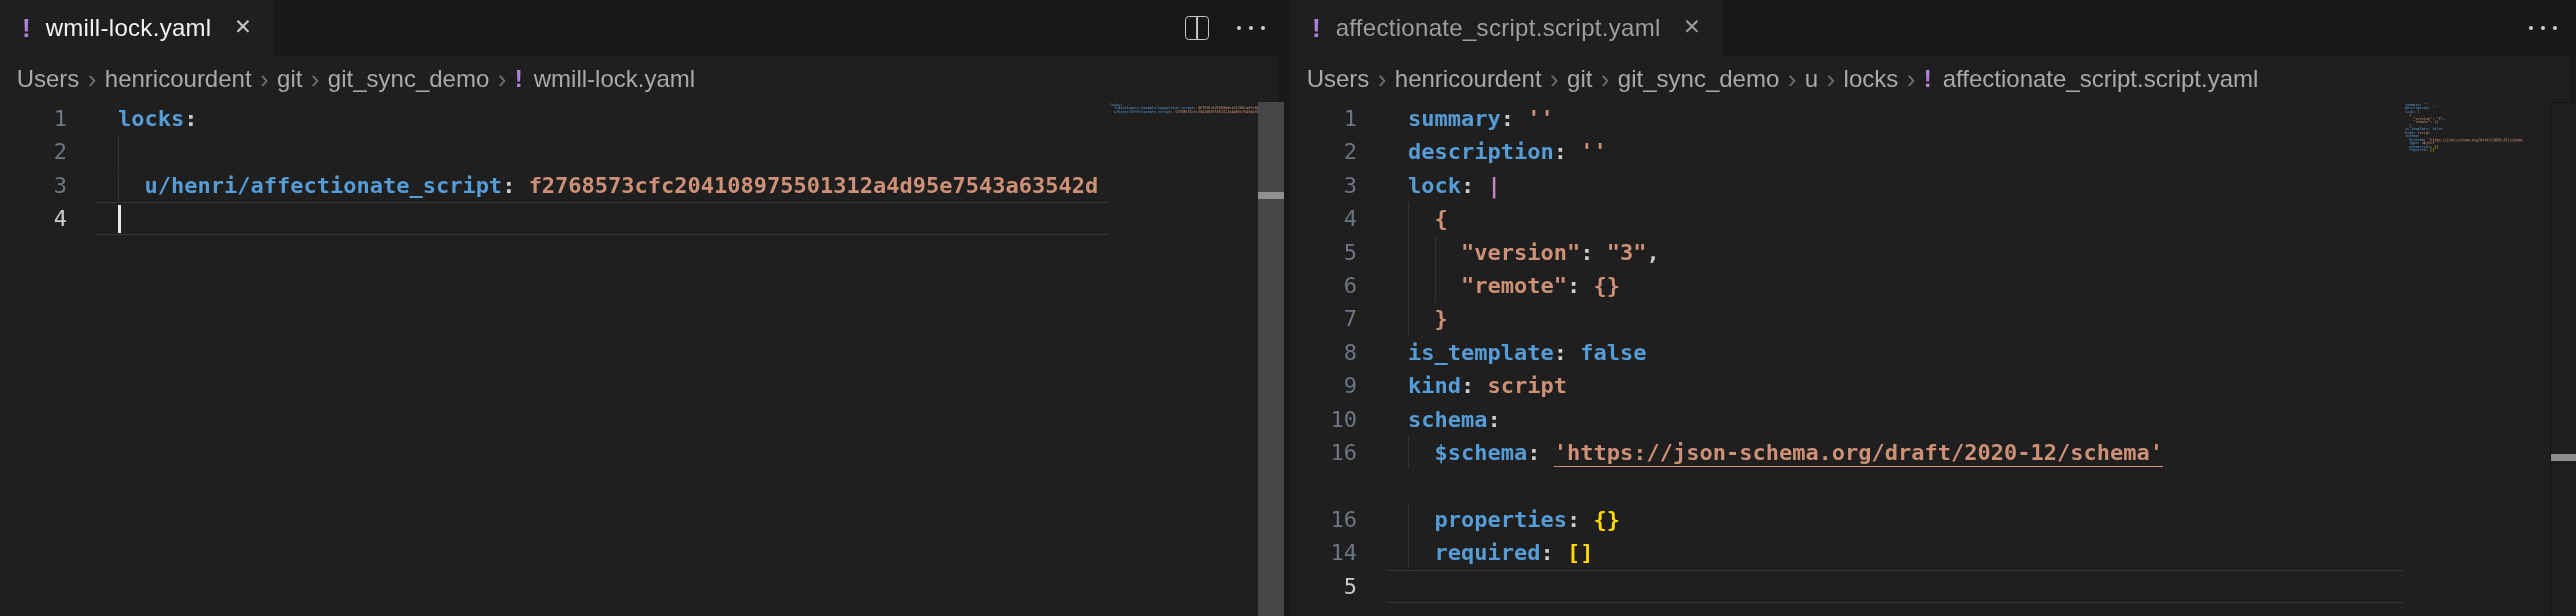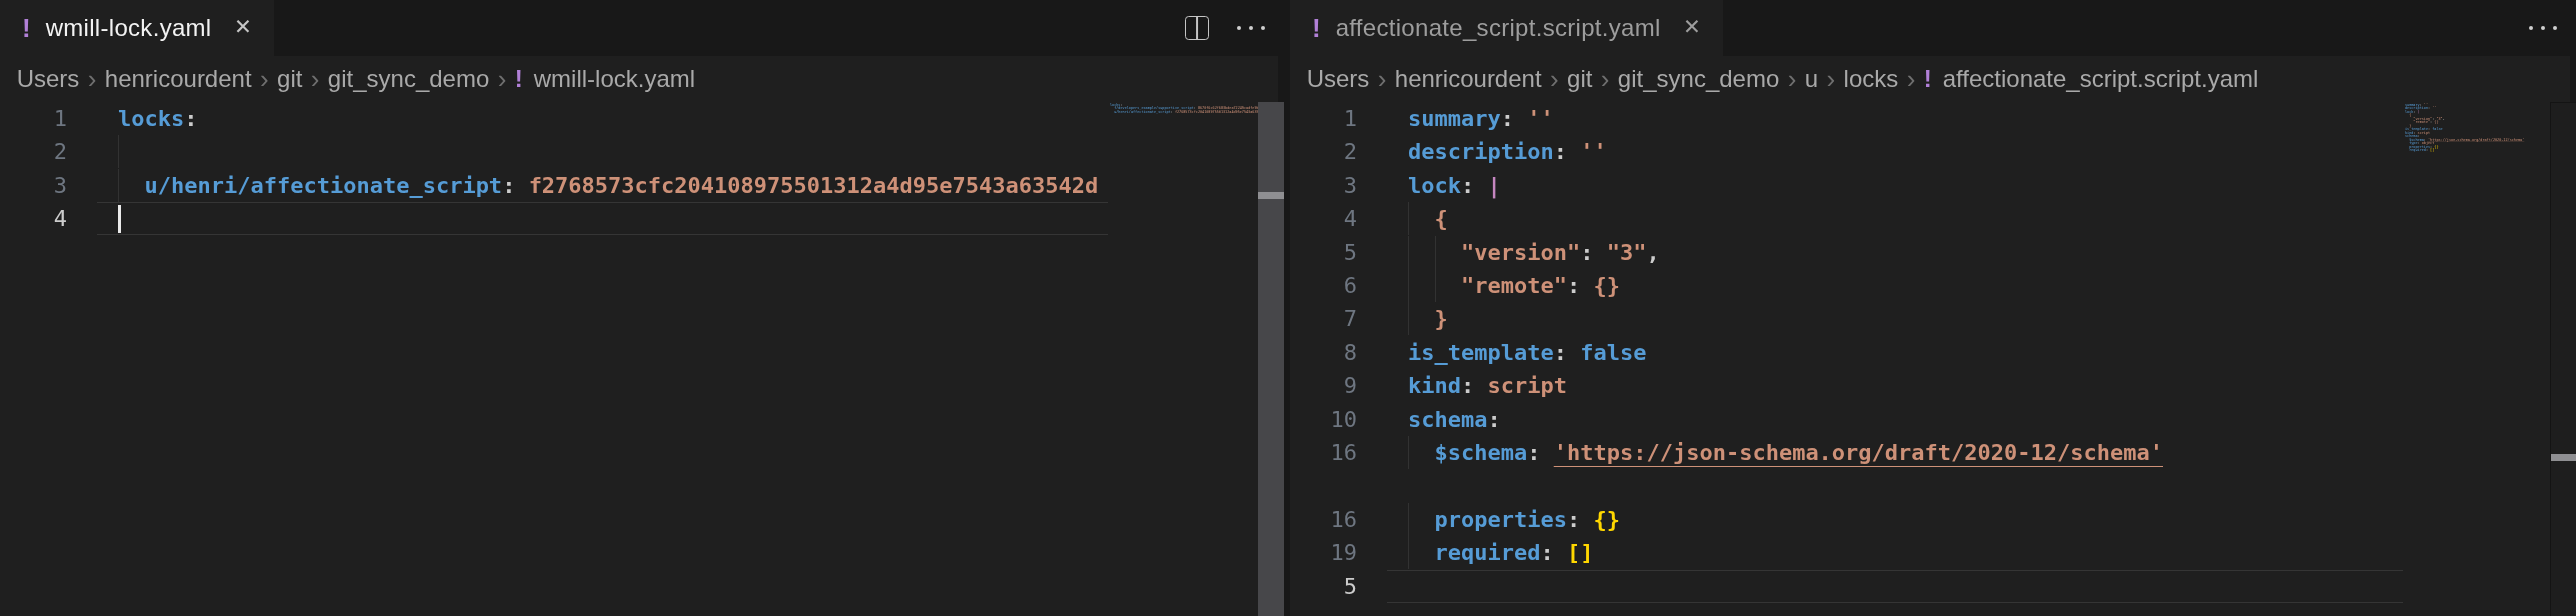--- a/index.html
+++ b/index.html
@@ -164,21 +164,21 @@
         <div class="code-row" style="top: 67px;"><span class="linenum">3</span><span class="row-text"><span class="tk-key">lock</span><span class="tk-punct">:</span><span class="tk-plain"> </span><span class="tk-pipe">|</span></span></div>
         <div class="code-row" style="top: 100px;"><div class="guide" style="left: 118px;"></div><span class="linenum">4</span><span class="row-text"><span class="tk-plain">  </span><span class="tk-str">{</span></span></div>
         <div class="code-row" style="top: 134px;"><div class="guide" style="left: 118px;"></div><div class="guide" style="left: 145px;"></div><span class="linenum">5</span><span class="row-text"><span class="tk-plain">    </span><span class="tk-str">"version"</span><span class="tk-punct">:</span><span class="tk-plain"> </span><span class="tk-str">"3"</span><span class="tk-punct">,</span></span></div>
         <div class="code-row" style="top: 167px;"><div class="guide" style="left: 118px;"></div><div class="guide" style="left: 145px;"></div><span class="linenum">6</span><span class="row-text"><span class="tk-plain">    </span><span class="tk-str">"remote"</span><span class="tk-punct">:</span><span class="tk-plain"> </span><span class="tk-str">{}</span></span></div>
         <div class="code-row" style="top: 200px;"><div class="guide" style="left: 118px;"></div><span class="linenum">7</span><span class="row-text"><span class="tk-plain">  </span><span class="tk-str">}</span></span></div>
         <div class="code-row" style="top: 234px;"><span class="linenum">8</span><span class="row-text"><span class="tk-key">is_template</span><span class="tk-punct">:</span><span class="tk-plain"> </span><span class="tk-kw">false</span></span></div>
         <div class="code-row" style="top: 267px;"><span class="linenum">9</span><span class="row-text"><span class="tk-key">kind</span><span class="tk-punct">:</span><span class="tk-plain"> </span><span class="tk-str">script</span></span></div>
         <div class="code-row" style="top: 301px;"><span class="linenum">10</span><span class="row-text"><span class="tk-key">schema</span><span class="tk-punct">:</span></span></div>
         <div class="code-row" style="top: 334px;"><div class="guide" style="left: 118px;"></div><span class="linenum">16</span><span class="row-text"><span class="tk-plain">  </span><span class="tk-key">$schema</span><span class="tk-punct">:</span><span class="tk-plain"> </span><span class="tk-link">'https://json-schema.org/draft/2020-12/schema'</span></span></div>
         <div class="code-row" style="top: 401px;"><div class="guide" style="left: 118px;"></div><span class="linenum">16</span><span class="row-text"><span class="tk-plain">  </span><span class="tk-key">properties</span><span class="tk-punct">:</span><span class="tk-plain"> </span><span class="tk-yel">{}</span></span></div>
-        <div class="code-row" style="top: 434px;"><div class="guide" style="left: 118px;"></div><span class="linenum">19</span><span class="row-text"><span class="tk-plain">  </span><span class="tk-key">required</span><span class="tk-punct">:</span><span class="tk-plain"> </span><span class="tk-yel">[]</span></span></div>
+        <div class="code-row" style="top: 434px;"><div class="guide" style="left: 118px;"></div><span class="linenum">14</span><span class="row-text"><span class="tk-plain">  </span><span class="tk-key">required</span><span class="tk-punct">:</span><span class="tk-plain"> </span><span class="tk-yel">[]</span></span></div>
         <div class="code-row active" style="top: 468px;"><div class="line-highlight"></div><span class="linenum">5</span><span class="row-text"></span></div>
       </div>
     <div class="minimap">
         <div class="mm-inner">
           <div class="mm-line"><span class="tk-key">summary</span><span class="tk-punct">:</span><span class="tk-plain"> </span><span class="tk-str">''</span></div>
           <div class="mm-line"><span class="tk-key">description</span><span class="tk-punct">:</span><span class="tk-plain"> </span><span class="tk-str">''</span></div>
           <div class="mm-line"><span class="tk-key">lock</span><span class="tk-punct">:</span><span class="tk-plain"> </span><span class="tk-pipe">|</span></div>
           <div class="mm-line"><span class="tk-plain">  </span><span class="tk-str">{</span></div>
           <div class="mm-line"><span class="tk-plain">    </span><span class="tk-str">"version"</span><span class="tk-punct">:</span><span class="tk-plain"> </span><span class="tk-str">"3"</span><span class="tk-punct">,</span></div>
           <div class="mm-line"><span class="tk-plain">    </span><span class="tk-str">"remote"</span><span class="tk-punct">:</span><span class="tk-plain"> </span><span class="tk-str">{}</span></div>

